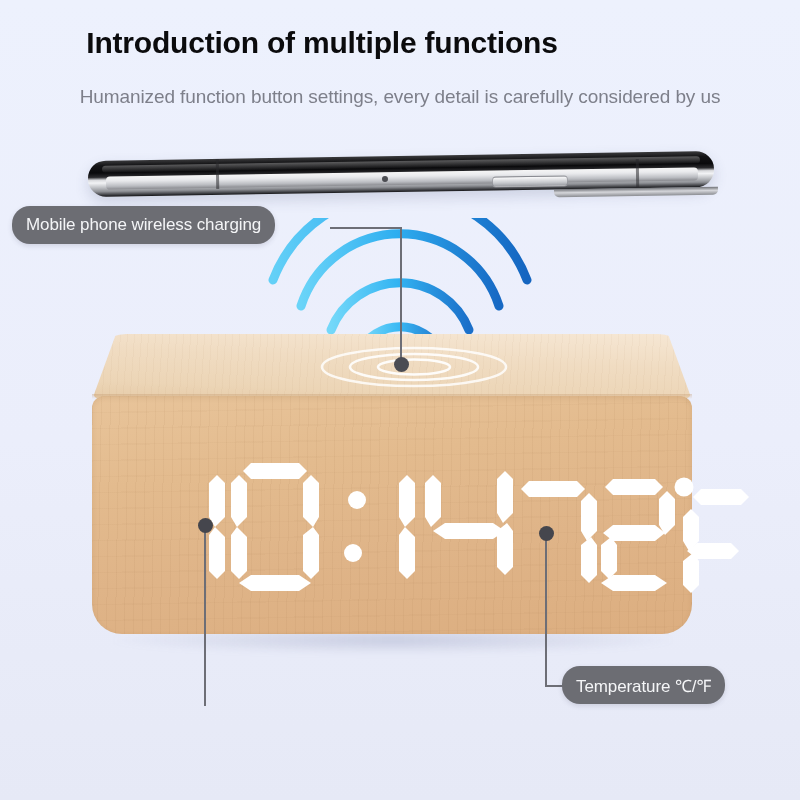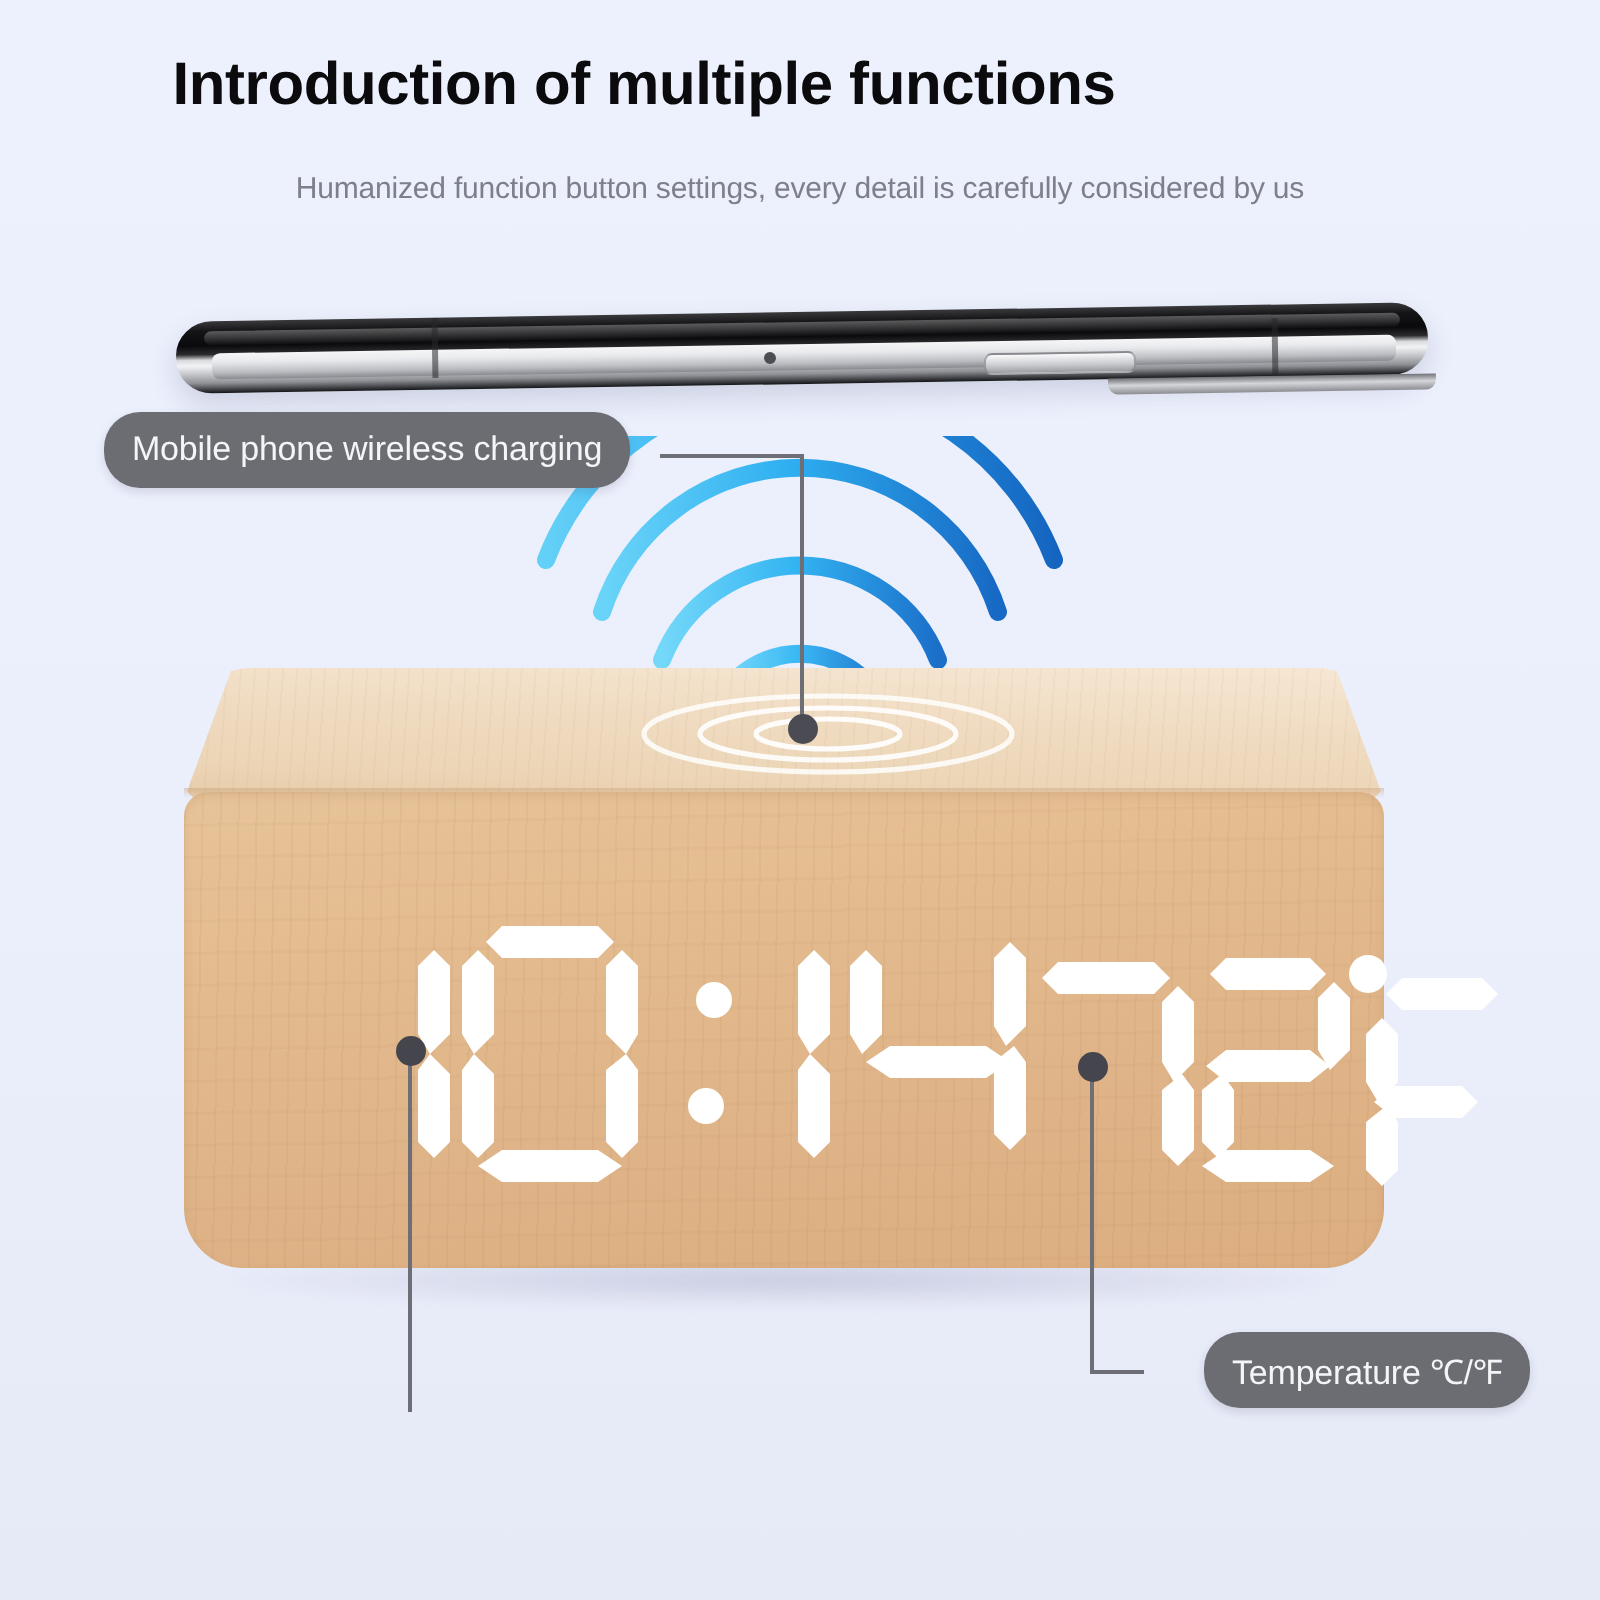--- a/index.html
+++ b/index.html
@@ -32,21 +32,21 @@
     font-weight: bold;
     color: #0b0b0d;
     letter-spacing: -0.2px;
   }
   .subtitle {
     position: absolute;
     top: 86px;
     left: 0;
     width: 800px;
     text-align: center;
-    font-size: 15px;
+    font-size: 19px;
     color: #7d7f8a;
     letter-spacing: -0.1px;
   }
 
   
   .phone {
     position: absolute;
     left: 88px;
     top: 152px;
     width: 626px;
@@ -229,21 +229,20 @@
     background: #6c6d73;
     color: #f4f5f7;
     border-radius: 18px;
     font-size: 17px;
     letter-spacing: -0.1px;
     white-space: nowrap;
     padding: 0 14px;
     height: 38px;
     box-shadow: 0 2px 5px rgba(60,65,95,0.16);
     z-index: 8;
-    margin-left: 40px;
   }
   .badge.charging   { left: 12px;  top: 206px; }
   .badge.timedisp   { left: 102px; top: 704px; }
   .badge.temp       { left: 562px; top: 666px; }
 </style>
 </head>
 <body>
 
 <div id="stage">
 

